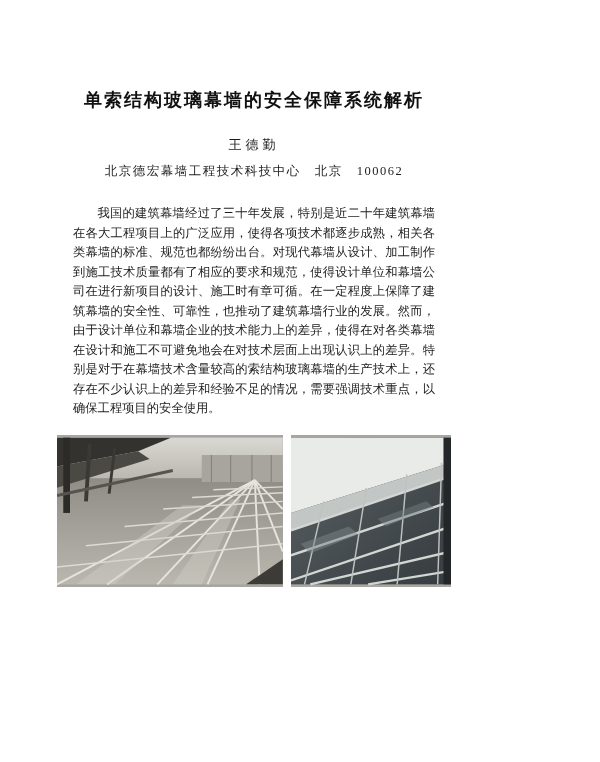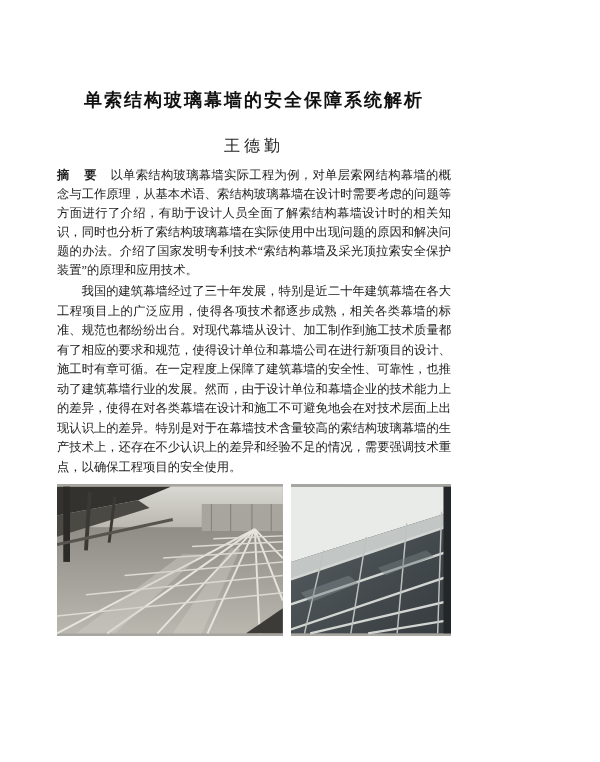--- a/index.html
+++ b/index.html
@@ -5,39 +5,39 @@
   html,body{margin:0;padding:0;background:#ffffff;}
   .page{
     width:508px;height:762px;overflow:hidden;background:#ffffff;
     font-family:"Liberation Serif","DejaVu Serif",serif;color:#1c1c1c;
     box-sizing:border-box;padding:88px 57px 0 57px;position:relative;
   }
   .paper-title{
     font-size:18px;font-weight:bold;text-align:center;
     letter-spacing:2px;margin:0 0 24px 0;color:#111;
   }
-  .author-line{text-align:center;font-size:16px;letter-spacing:4px;margin:0 0 9px 0;}
+  .author-line{text-align:center;font-size:13px;letter-spacing:4px;margin:0 0 9px 0;}
   .affil-line{text-align:center;font-size:12.5px;letter-spacing:1.5px;margin:0 0 24px 0;}
   .meta-para{font-size:12.3px;line-height:19px;text-align:justify;margin:0 0 2px 0;}
   .meta-label{font-weight:bold;letter-spacing:1px;}
   .section-heading{font-size:13.5px;font-weight:bold;margin:20px 0 11px 0;letter-spacing:2px;}
-  .body-para{font-size:12.3px;line-height:19.5px;text-align:justify;text-indent:2em;margin:0;}
+  .body-para{font-size:12.3px;line-height:19.5px;text-align:justify;text-indent:2em;margin:16px;}
   .figure-row{display:flex;justify-content:center;align-items:flex-start;gap:8px;margin-top:7px;}
   .photo{display:block;background:#a8a6a0;}
 </style>
 </head>
 <body>
 
 <div class="page">
 
   <h1 class="paper-title">单索结构玻璃幕墙的安全保障系统解析</h1>
 
   <p class="author-line">王德勤</p>
+  <p class="affil-line">北京德宏幕墙工程技术科技中心　北京　100062</p>
 
-  <p class="meta-para"><span class="meta-label">摘　要</span>　<span>以单索结构玻璃幕墙实际工程为例，对单层索网结构幕墙的概念与工作原理，从基本术语、索结构玻璃幕墙在设计时需要考虑的问题等方面进行了介绍，有助于设计人员全面了解索结构幕墙设计时的相关知识，同时也分析了索结构玻璃幕墙在实际使用中出现问题的原因和解决问题的办法。介绍了国家发明专利技术“索结构幕墙及采光顶拉索安全保护装置”的原理和应用技术。</span></p>
 
 
 
   <p class="body-para">我国的建筑幕墙经过了三十年发展，特别是近二十年建筑幕墙在各大工程项目上的广泛应用，使得各项技术都逐步成熟，相关各类幕墙的标准、规范也都纷纷出台。对现代幕墙从设计、加工制作到施工技术质量都有了相应的要求和规范，使得设计单位和幕墙公司在进行新项目的设计、施工时有章可循。在一定程度上保障了建筑幕墙的安全性、可靠性，也推动了建筑幕墙行业的发展。然而，由于设计单位和幕墙企业的技术能力上的差异，使得在对各类幕墙在设计和施工不可避免地会在对技术层面上出现认识上的差异。特别是对于在幕墙技术含量较高的索结构玻璃幕墙的生产技术上，还存在不少认识上的差异和经验不足的情况，需要强调技术重点，以确保工程项目的安全使用。</p>
 
   <div class="figure-row">
 
     <svg class="photo" width="234" height="152" viewBox="0 0 234 152" xmlns="http://www.w3.org/2000/svg">
       <defs>
         <linearGradient id="skyL" x1="0" y1="0" x2="0" y2="1">

